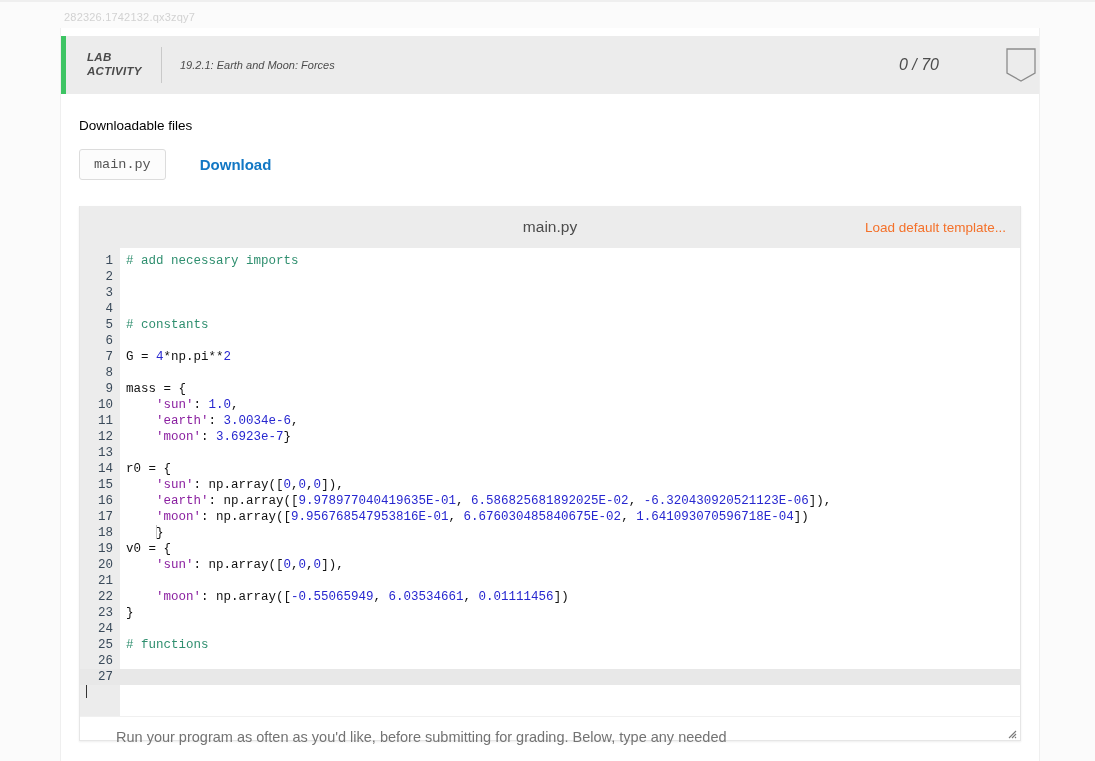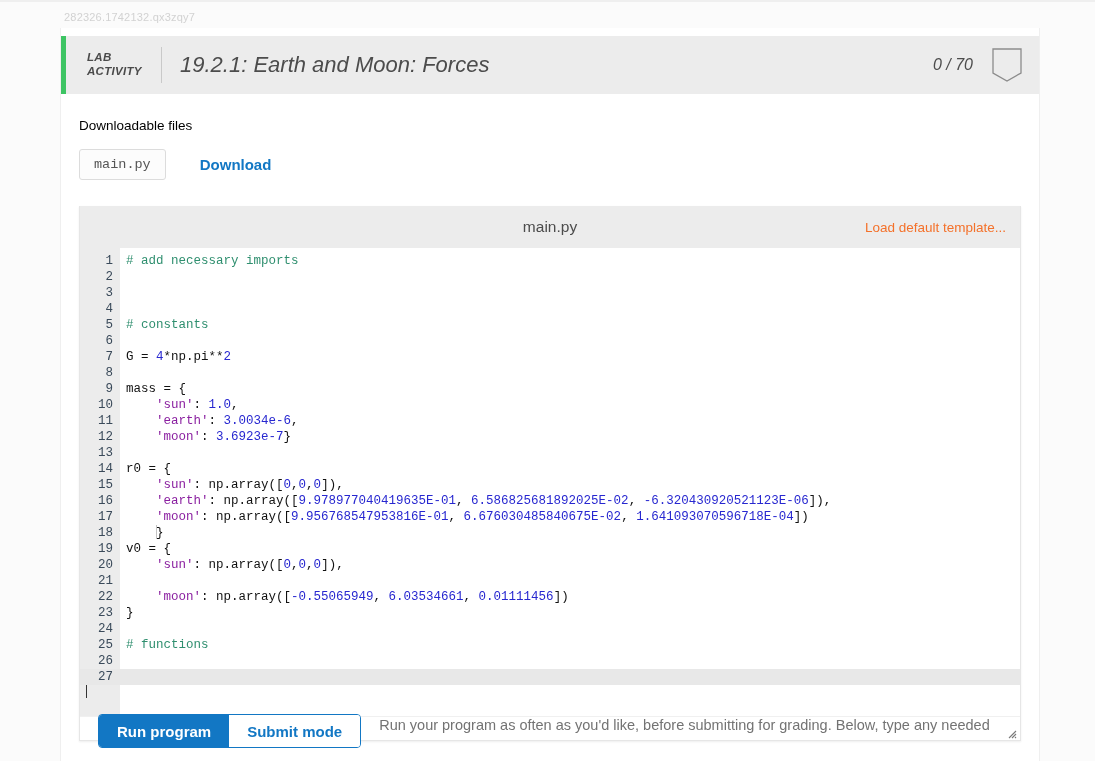--- a/index.html
+++ b/index.html
@@ -73,28 +73,28 @@
     letter-spacing: .3px;
     width: 66px;
   }
   .act-divider {
     width: 1px;
     height: 36px;
     background: #c9c9c9;
     margin: 0 18px 0 8px;
   }
   .act-title {
-    font-size: 22px;
+    font-size: 11px;
     color: #4c4c4c;
   }
   .act-right {
     margin-left: auto;
     display: flex;
     align-items: center;
-    padding-right: 14px;
+    gap: 48px;
   }
   .act-score {
     font-size: 16px;
     color: #4c4c4c;
     margin-right: 16px;
     white-space: nowrap;
   }
   .act-shield {
     width: 36px;
     height: 36px;
@@ -361,22 +361,18 @@
 
       <div class="editor-foot">
         <div class="resize-grip">
           <svg width="12" height="12" viewBox="0 0 12 12">
             <path d="M11 4 L4 11 M11 7 L7 11 M11 10 L10 11" stroke="#7a7a7a" stroke-width="1.1" fill="none"></path>
           </svg>
         </div>
       </div>
 
       <div class="actions">
-        <div class="btn-group">
-          <div class="btn-primary">Run program</div>
-          <div class="btn-secondary">Submit mode</div>
-        </div>
         <div class="actions-note">Run your program as often as you'd like, before submitting for grading. Below, type any needed</div>
       </div>
 
     </div>
   </div>
 </div>
 
 </body></html>

